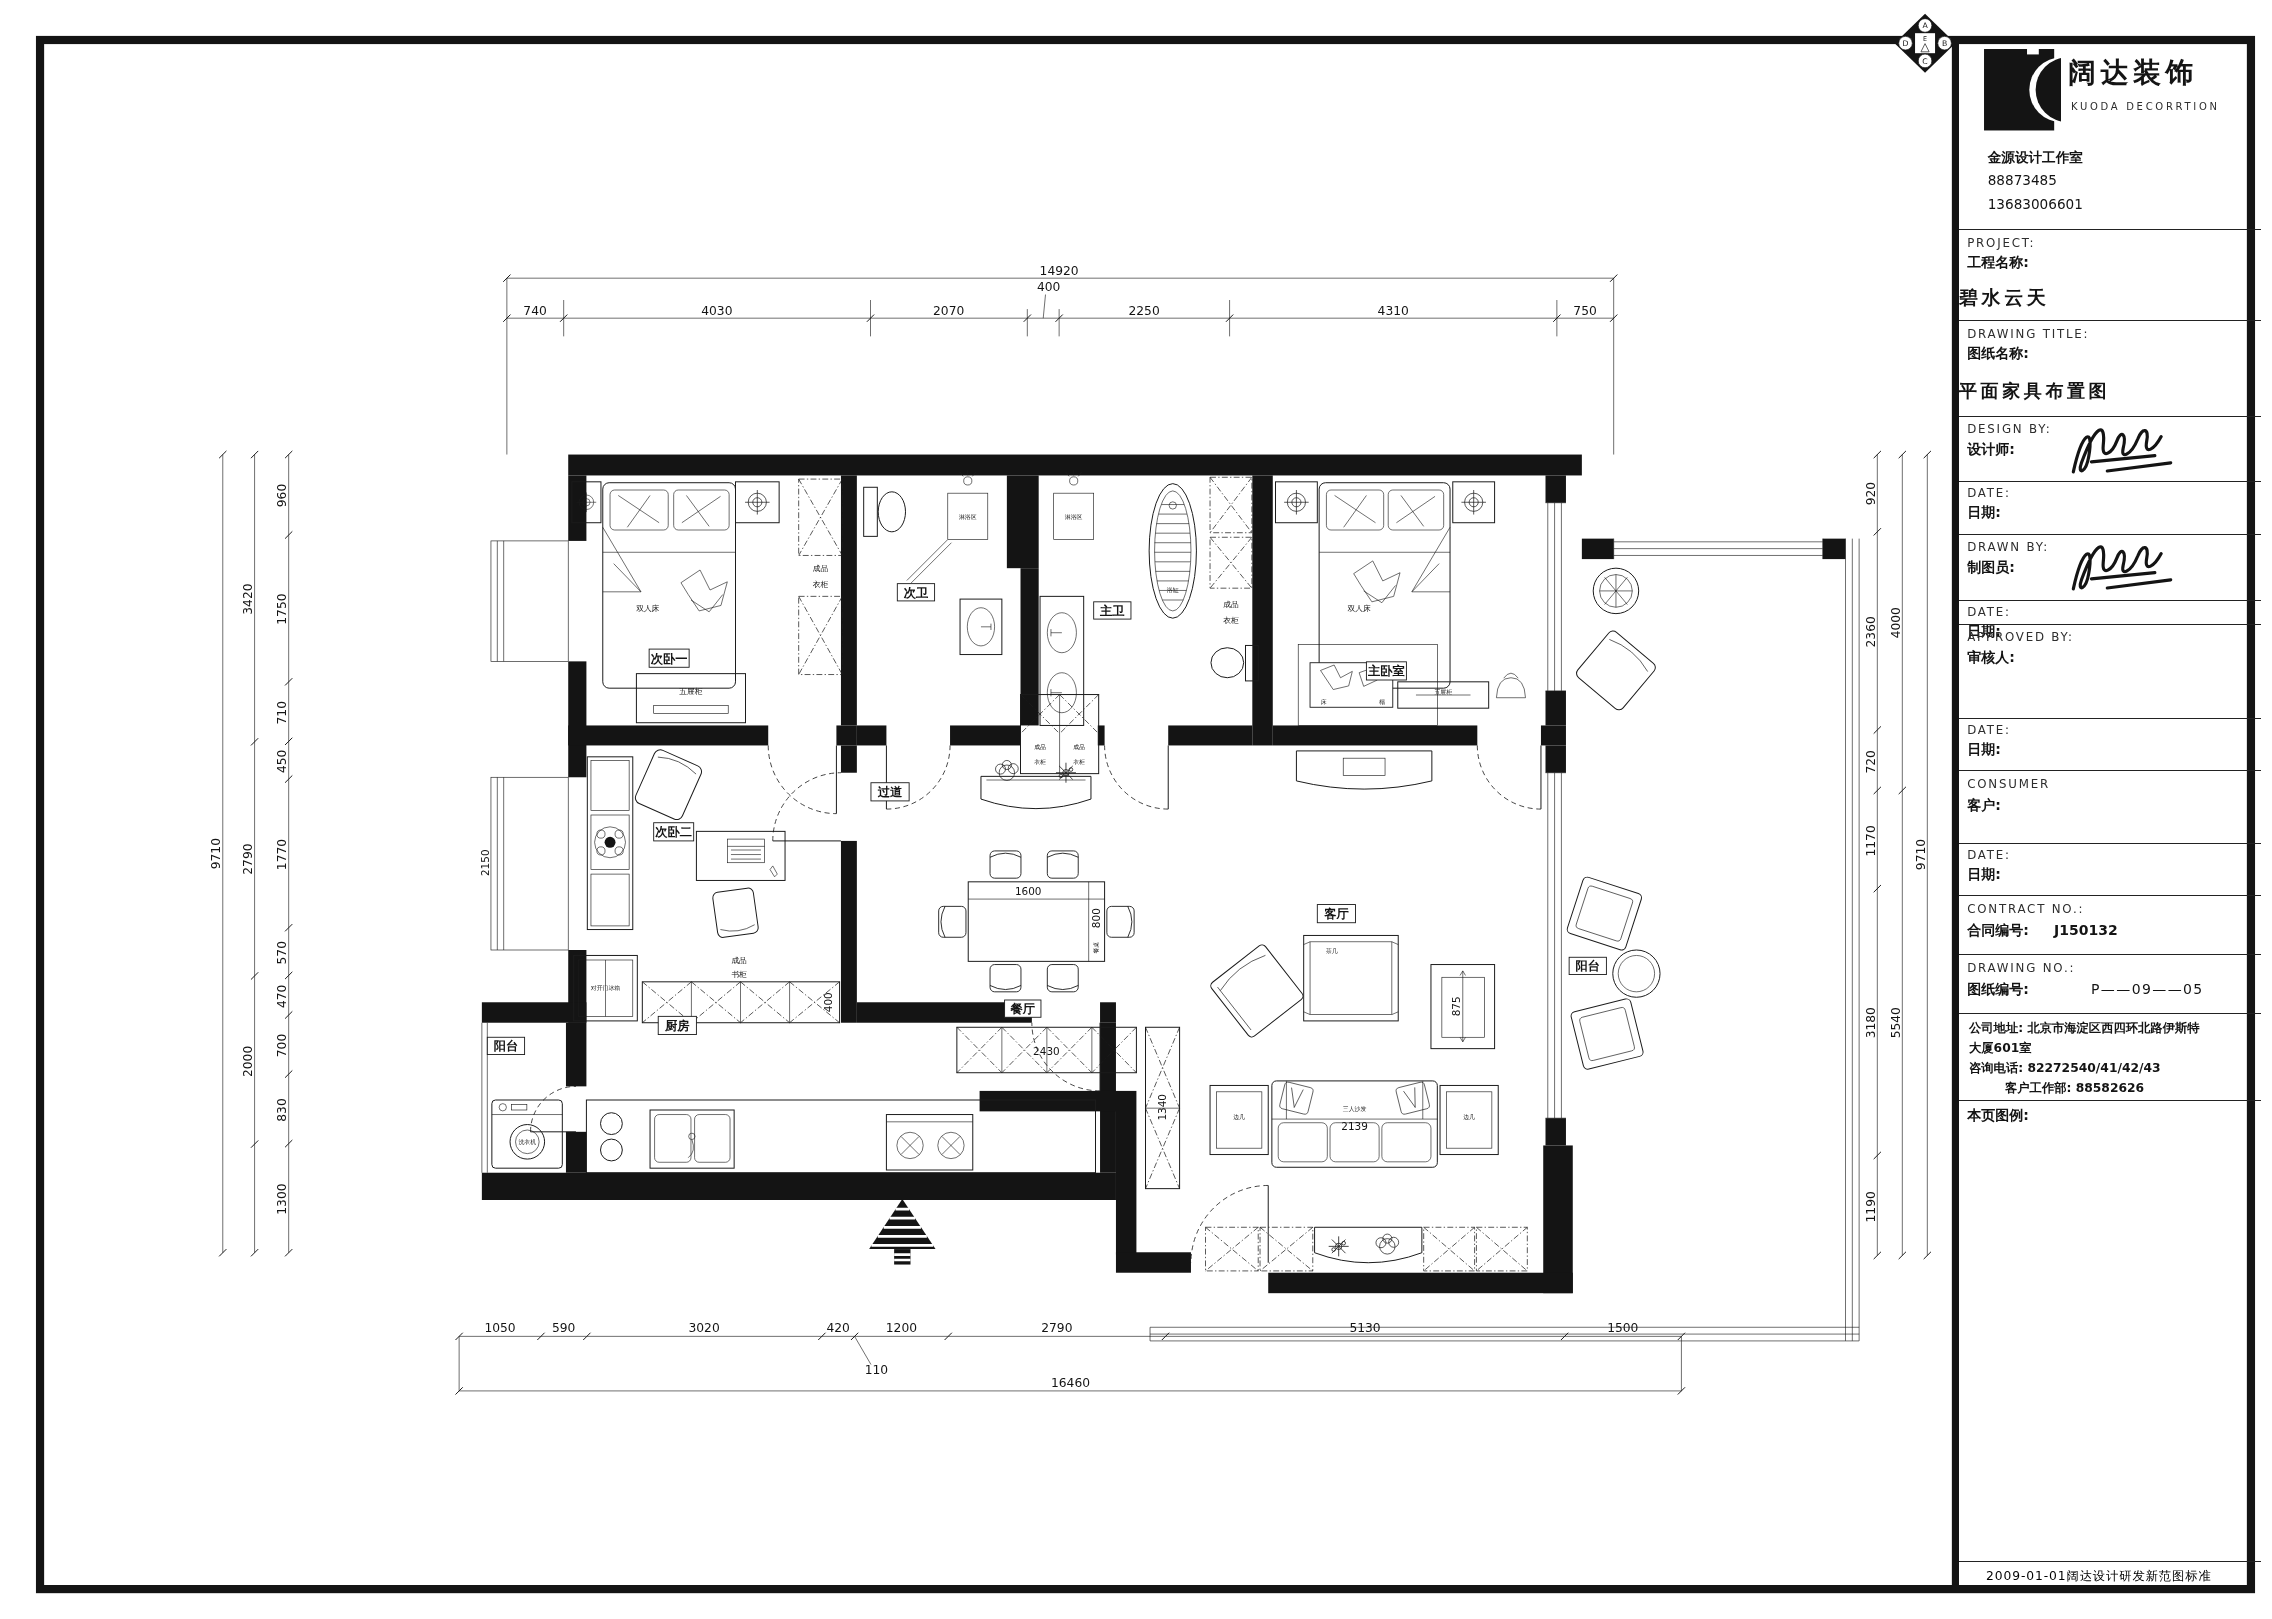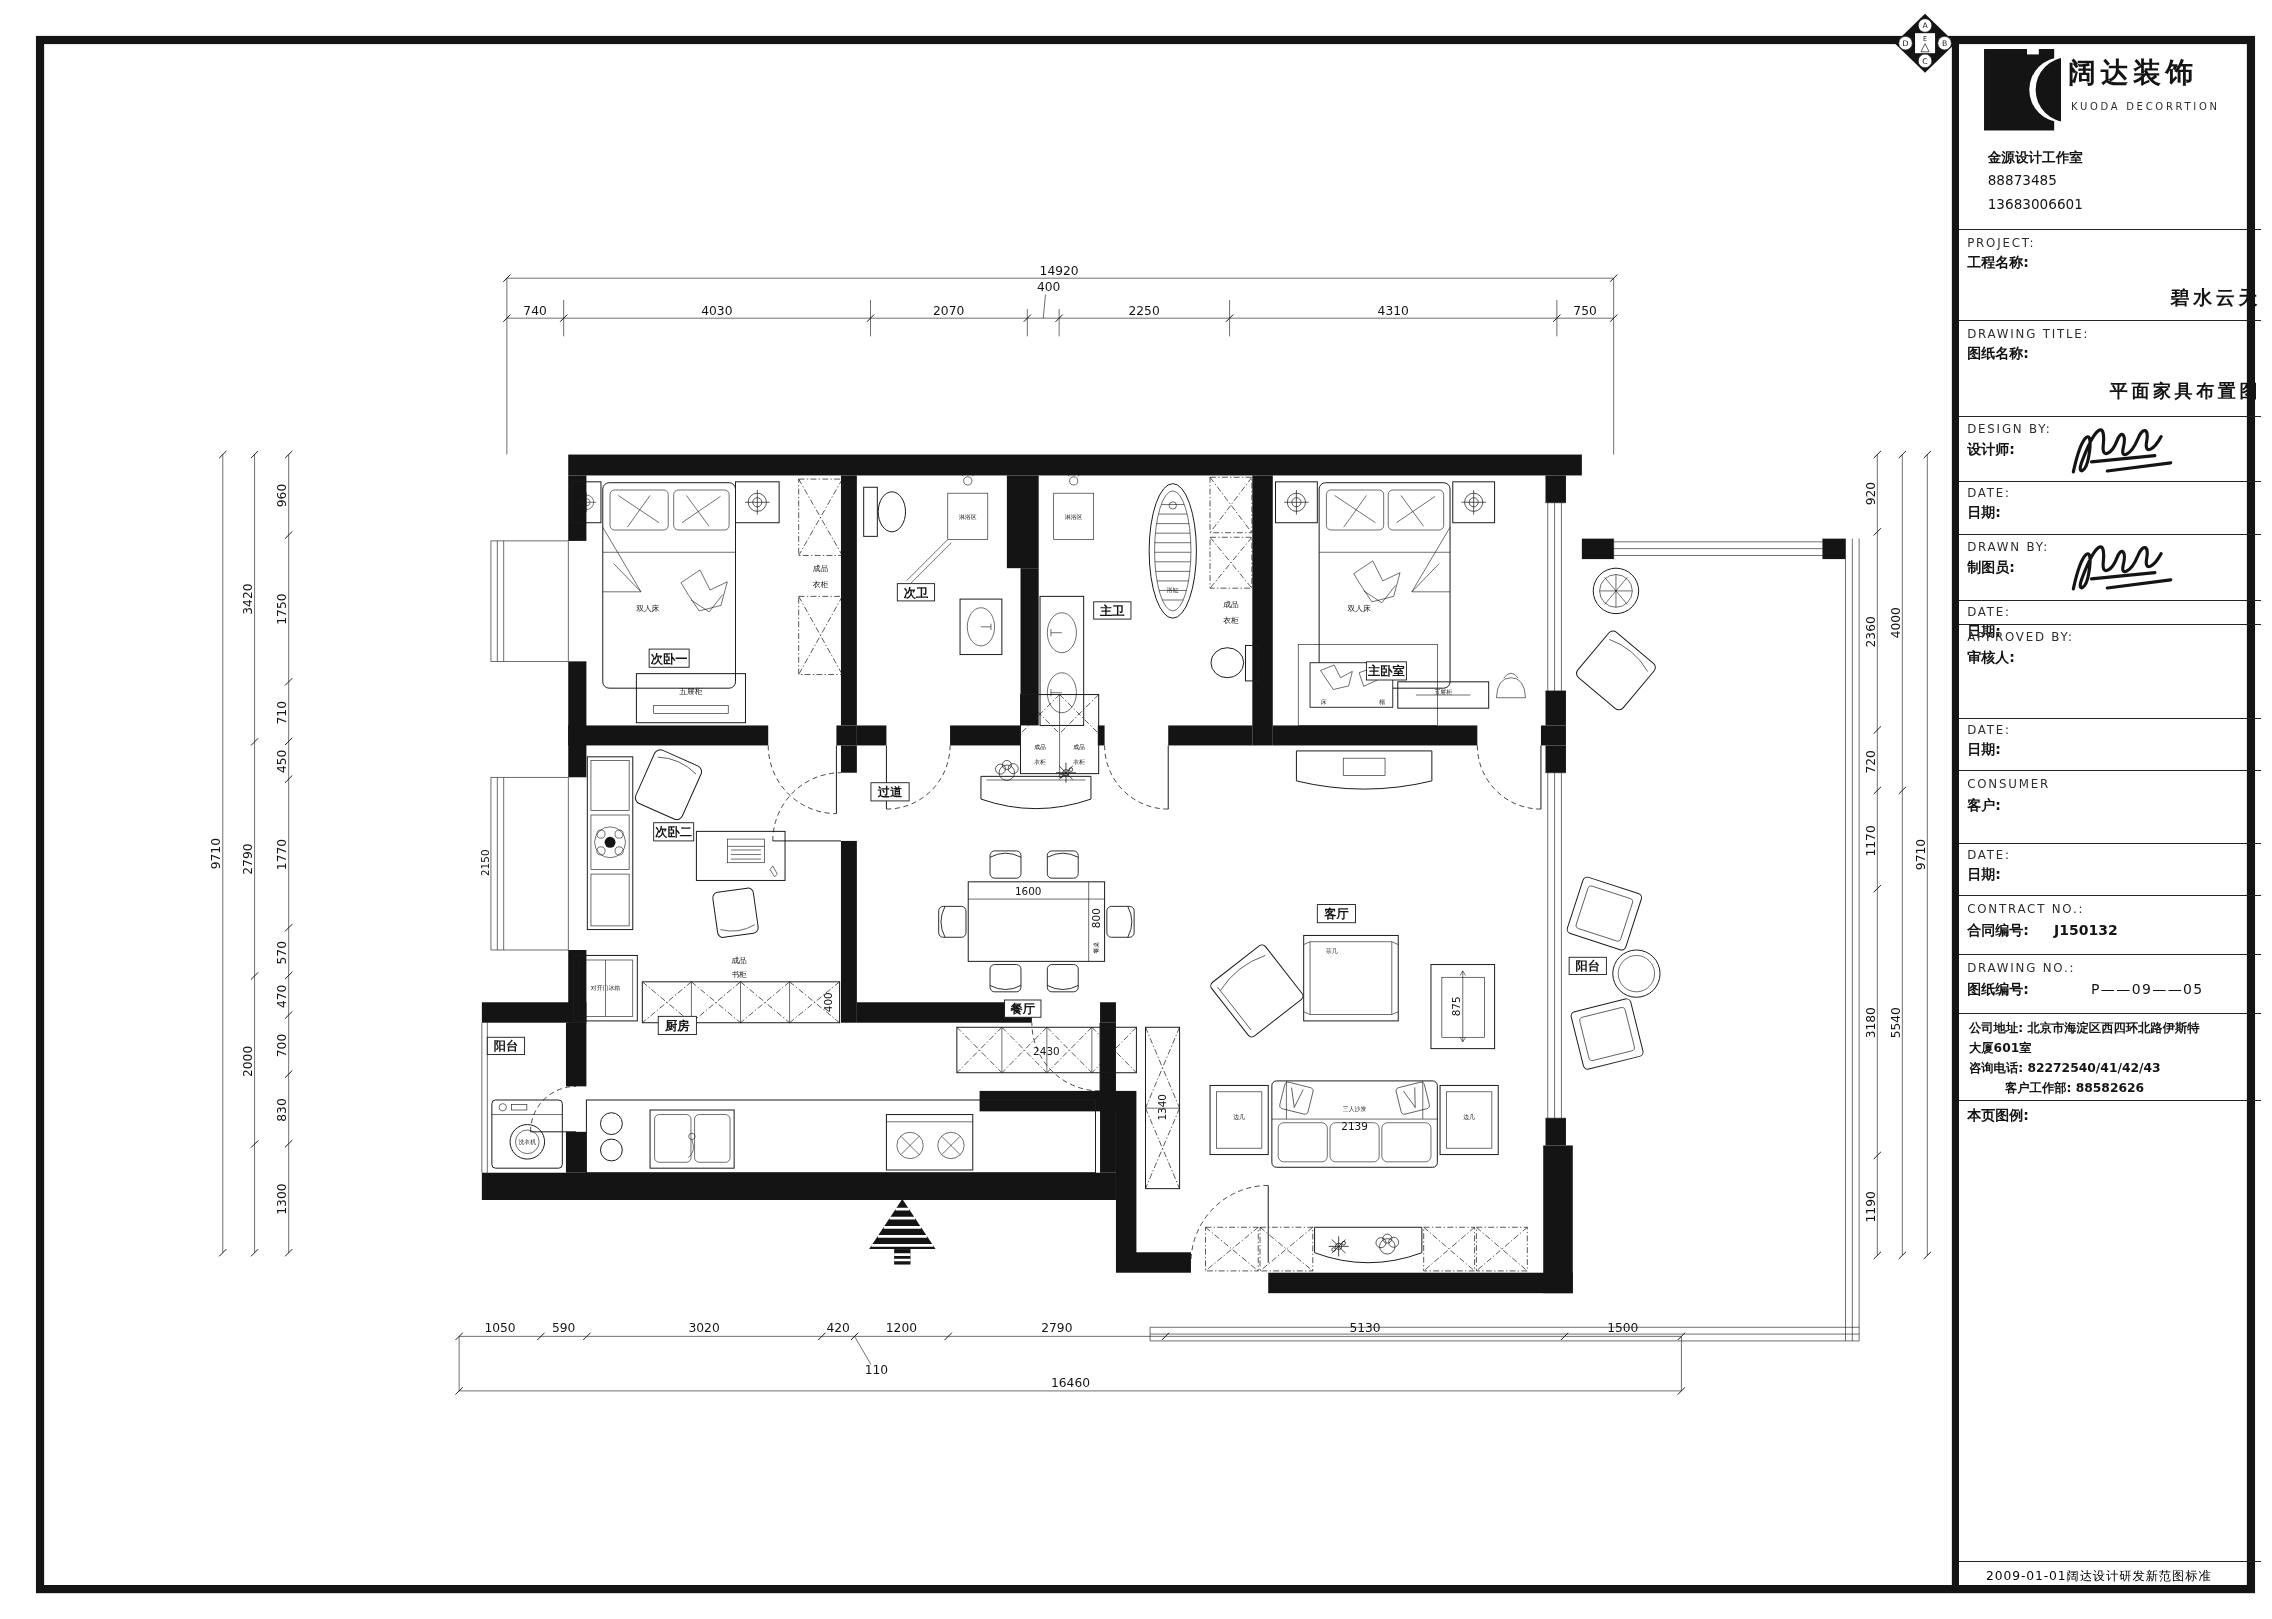--- a/index.html
+++ b/index.html
@@ -16,21 +16,21 @@
   .sm{font-size:17px;}
   .xs{font-size:13px;}
   .dim{font-size:27px;}
   .dimS{font-size:23px;}
   .wbx{fill:#fff;stroke:#1c1c1c;stroke-width:2;}
   
   .tb{position:absolute;left:1954px;top:36px;width:302px;height:1554px;border-left:5.5px solid #141414;}
   .row{position:absolute;left:0;width:100%;border-top:0.9px solid #222;box-sizing:border-box;}
   .en{position:absolute;left:8.2px;font-size:11.8px;letter-spacing:1.8px;color:#2e2e2e;font-weight:400;}
   .cn{position:absolute;left:8.2px;font-size:14px;font-weight:700;}
-  .val{position:absolute;width:100%;text-align:right;font-size:19px;font-weight:700;letter-spacing:3.6px;}
+  .val{position:absolute;width:100%;text-align:left;font-size:19px;font-weight:700;letter-spacing:3.6px;}
   .adr{position:absolute;left:10px;font-size:12.3px;font-weight:700;line-height:20px;}
   .foot{position:absolute;left:27px;font-size:12.3px;color:#000000;letter-spacing:0.9px;}
 </style>
 </head>
 <body>
 
 <div class="page">
 
 <svg width="2291" height="1620" viewBox="0 0 5040 3564">
   <defs>

